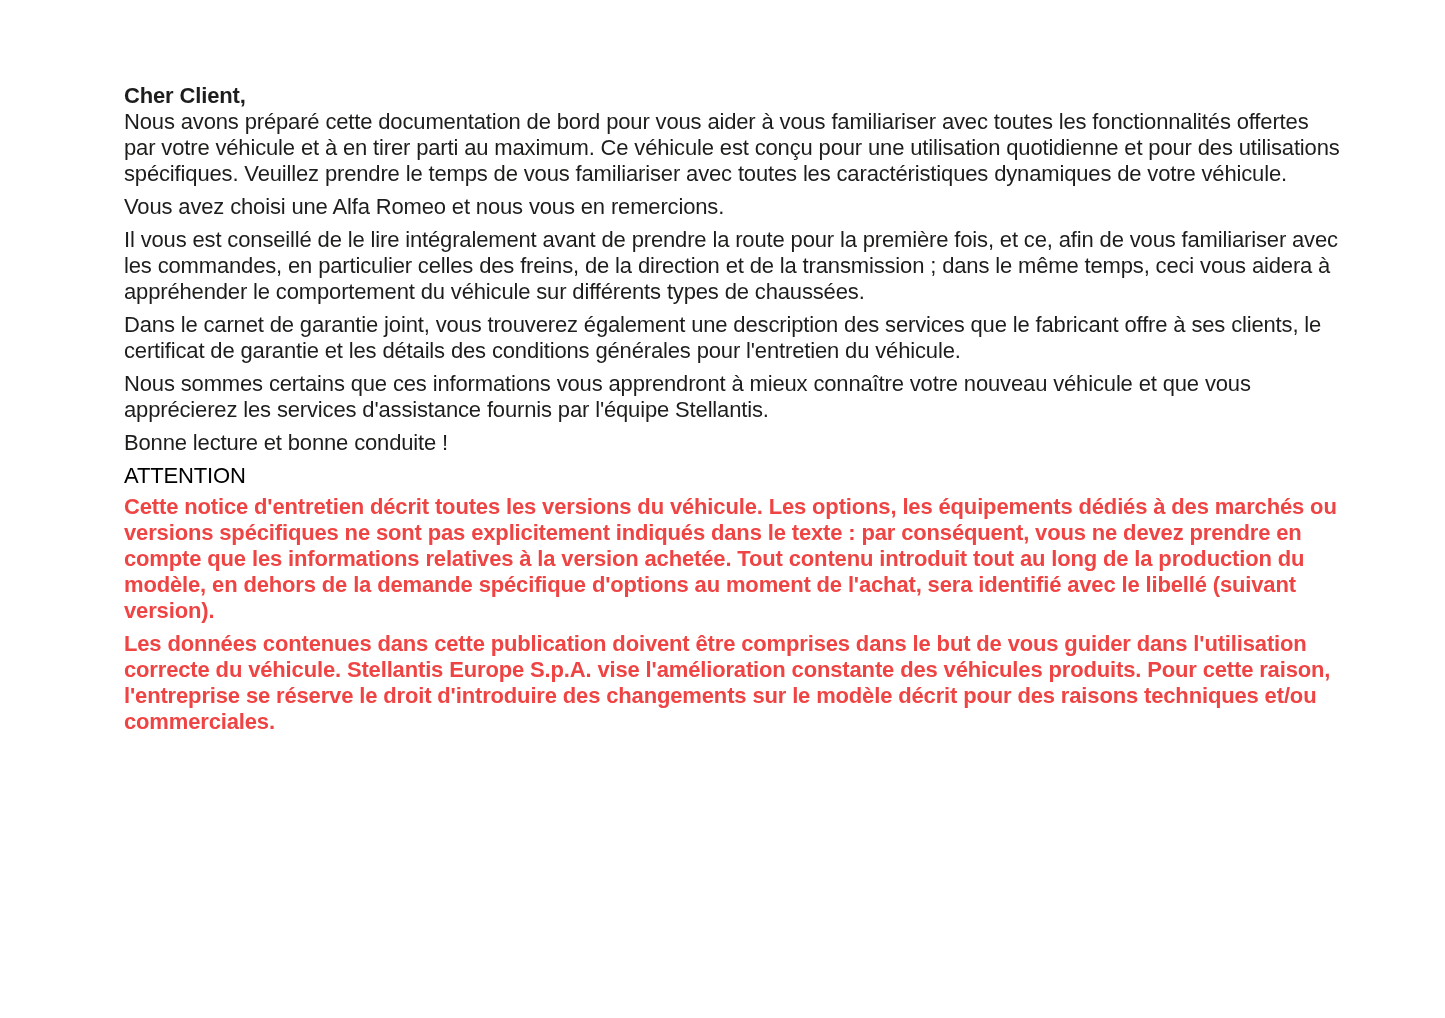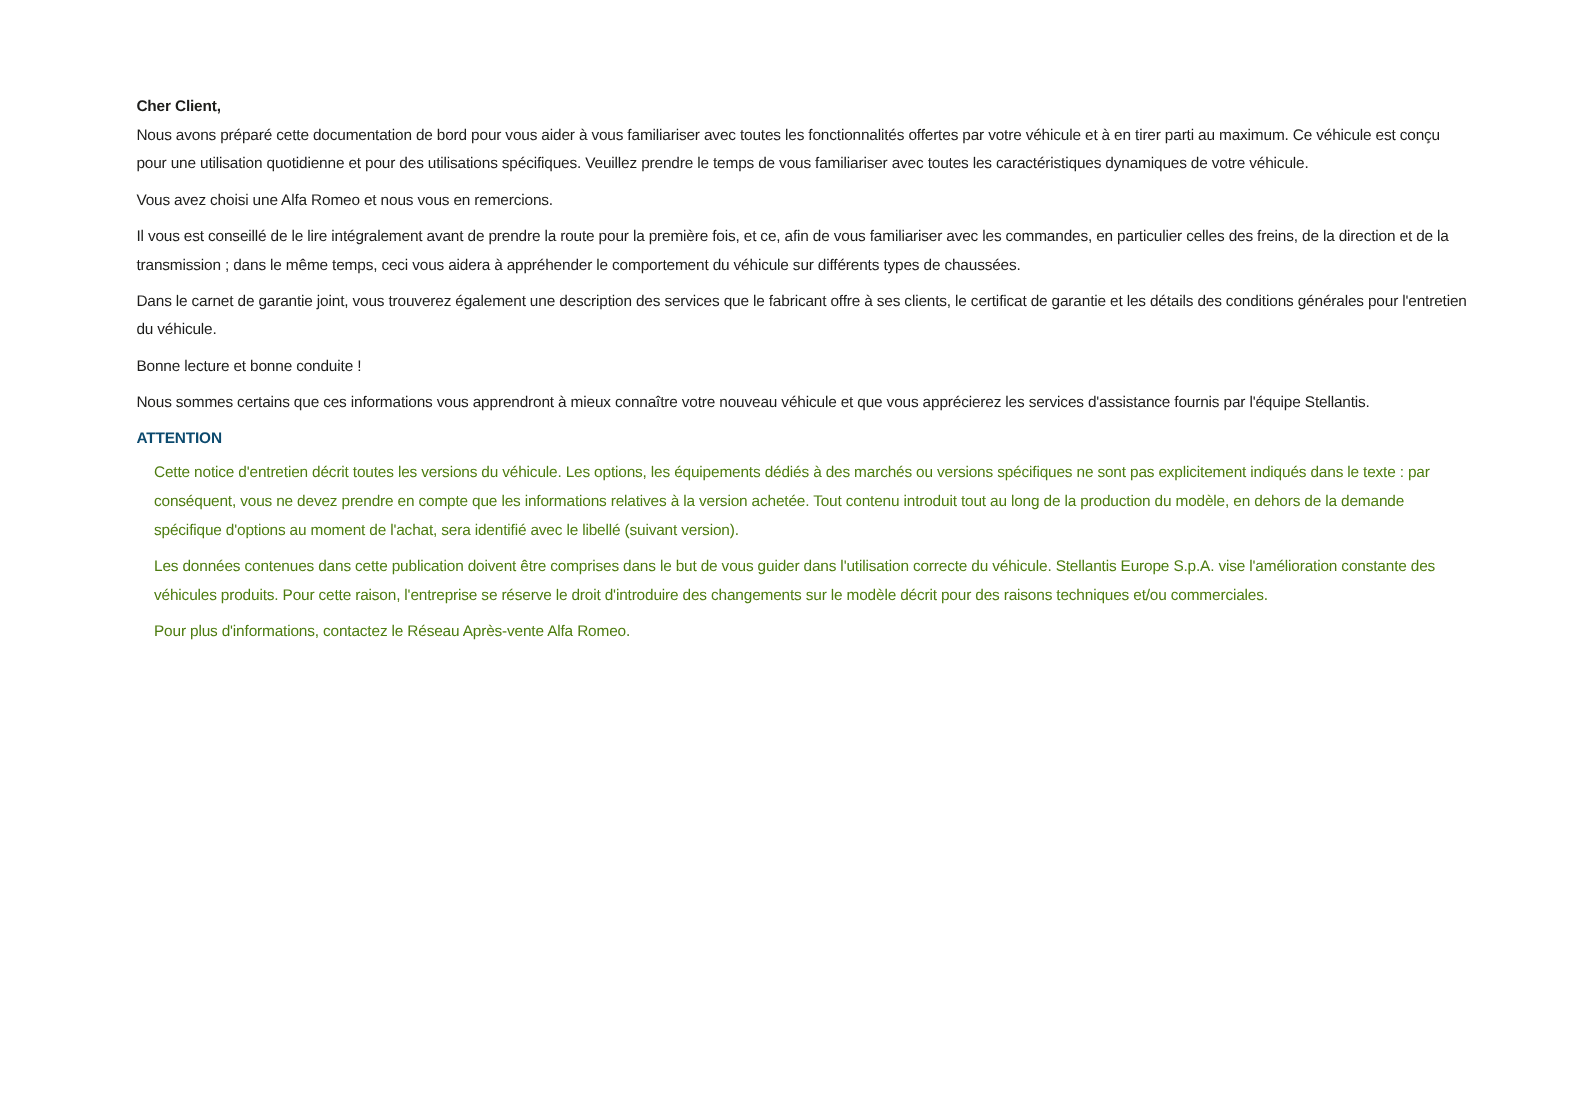--- a/index.html
+++ b/index.html
@@ -17,49 +17,47 @@
     padding: 83px 100px 0 124px;
     font-family: "Liberation Sans", "DejaVu Sans", sans-serif;
     font-stretch: condensed;
     color: #1d1d1b;
   }
   .doc-body {
     width: 1216px;
   }
   .doc-body p {
     margin: 0 0 7px 0;
-    font-size: 14px;
+    font-size: 22px;
     line-height: 26px;
     letter-spacing: -0.15px;
   }
   p.salutation {
     font-weight: bold;
     margin-bottom: 0;
   }
   p.bold {
-    font-weight: normal;
-    color: #4d7c0f;
-    margin-left: 16px;
+    font-weight: bold;
+    color: #ef4444;
   }
   p.heading {
-    font-weight: bold;
-    color: #0c4a6e;
+    font-weight: normal;
+    color: #000000;
     margin-bottom: 5px;
   }
 </style>
 </head>
 <body>
 
 <div class="doc-page">
   <div class="doc-body">
     <p class="salutation">Cher Client,</p>
     <p>Nous avons préparé cette documentation de bord pour vous aider à vous familiariser avec toutes les fonctionnalités offertes par votre véhicule et à en tirer parti au maximum. Ce véhicule est conçu pour une utilisation quotidienne et pour des utilisations spécifiques. Veuillez prendre le temps de vous familiariser avec toutes les caractéristiques dynamiques de votre véhicule.</p>
     <p>Vous avez choisi une Alfa Romeo et nous vous en remercions.</p>
     <p>Il vous est conseillé de le lire intégralement avant de prendre la route pour la première fois, et ce, afin de vous familiariser avec les commandes, en particulier celles des freins, de la direction et de la transmission ; dans le même temps, ceci vous aidera à appréhender le comportement du véhicule sur différents types de chaussées.</p>
     <p>Dans le carnet de garantie joint, vous trouverez également une description des services que le fabricant offre à ses clients, le certificat de garantie et les détails des conditions générales pour l'entretien du véhicule.</p>
+    <p>Nous sommes certains que ces informations vous apprendront à mieux connaître votre nouveau véhicule et que vous apprécierez les services d'assistance fournis par l'équipe Stellantis.</p>
     <p>Bonne lecture et bonne conduite !</p>
-    <p>Nous sommes certains que ces informations vous apprendront à mieux connaître votre nouveau véhicule et que vous apprécierez les services d'assistance fournis par l'équipe Stellantis.</p>
     <p class="heading">ATTENTION</p>
     <p class="bold">Cette notice d'entretien décrit toutes les versions du véhicule. Les options, les équipements dédiés à des marchés ou versions spécifiques ne sont pas explicitement indiqués dans le texte : par conséquent, vous ne devez prendre en compte que les informations relatives à la version achetée. Tout contenu introduit tout au long de la production du modèle, en dehors de la demande spécifique d'options au moment de l'achat, sera identifié avec le libellé (suivant version).</p>
     <p class="bold">Les données contenues dans cette publication doivent être comprises dans le but de vous guider dans l'utilisation correcte du véhicule. Stellantis Europe S.p.A. vise l'amélioration constante des véhicules produits. Pour cette raison, l'entreprise se réserve le droit d'introduire des changements sur le modèle décrit pour des raisons techniques et/ou commerciales.</p>
-    <p class="bold">Pour plus d'informations, contactez le Réseau Après-vente Alfa Romeo.</p>
   </div>
 </div>
 
 </body></html>

